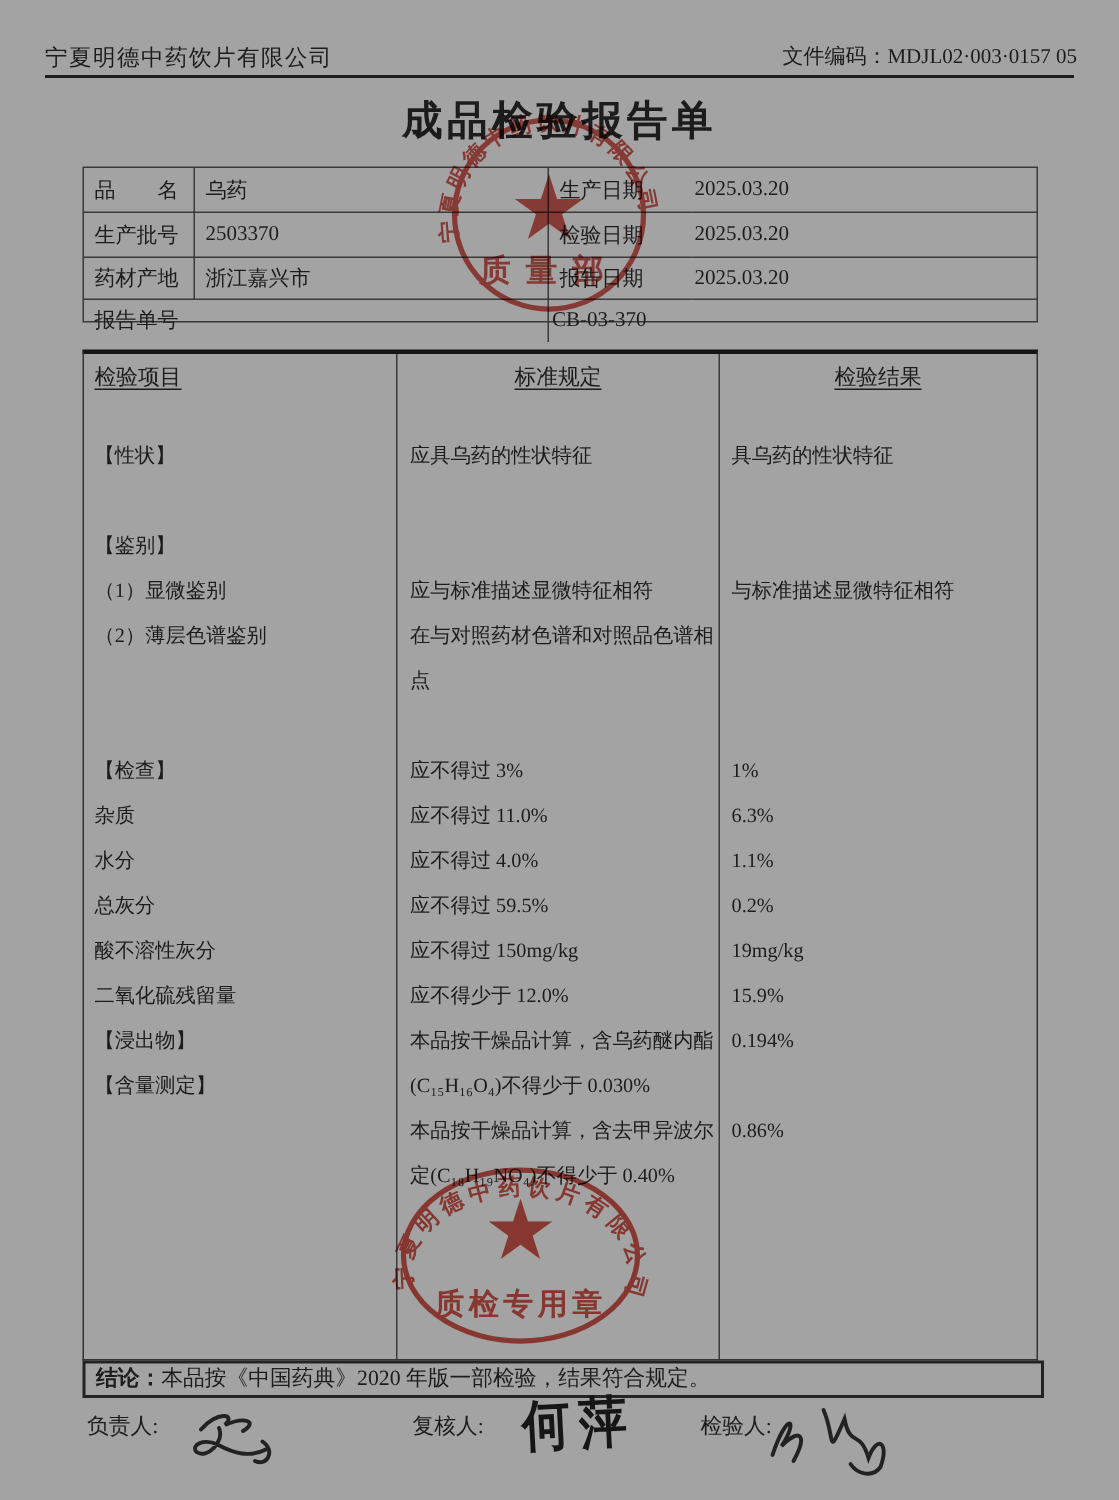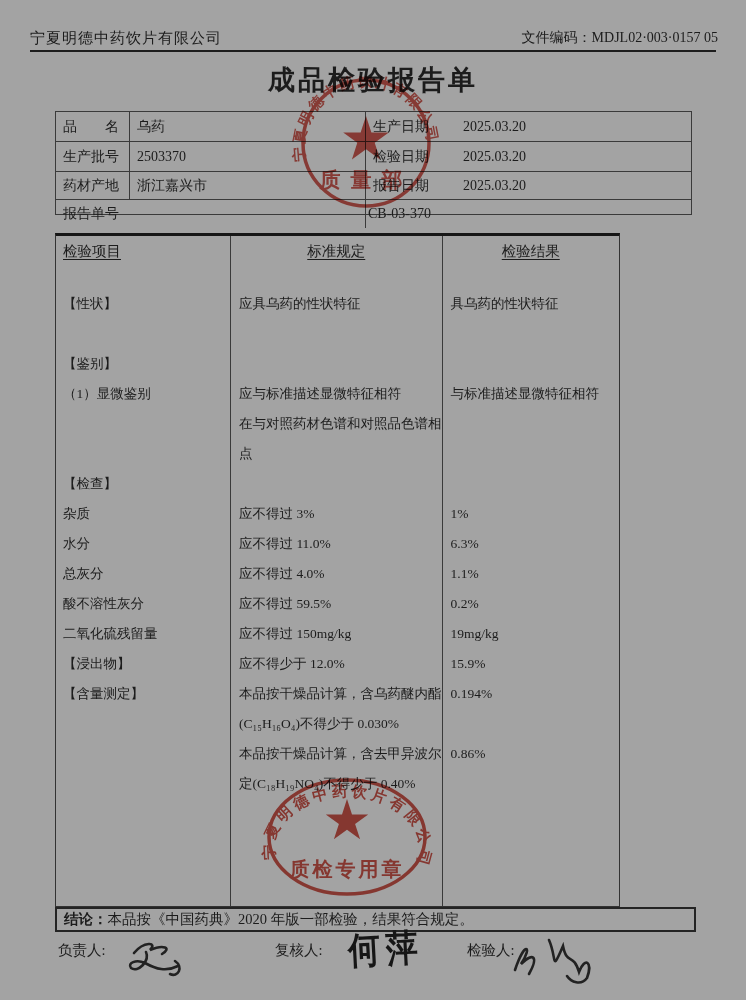--- a/index.html
+++ b/index.html
@@ -17,21 +17,21 @@
                 border:1px solid #3a3a3a; display:grid;
                 grid-template-columns:74px 236px 95px 231px;
                 grid-template-rows:30px 30px 28px 28px; font-size:14px; }
   .info-table .cell { border-bottom:1px solid #3a3a3a; display:flex; align-items:center;
                       padding-left:7px; white-space:pre; }
   .info-table .cell.no-b { border-bottom:none; }
   .info-table .cell.r { border-right:1px solid #3a3a3a; }
   .info-table .cell.span2 { grid-column:span 2; }
   .info-table .cell.val2 { padding-left:2px; }
   
-  .main-table { position:absolute; left:55px; top:233px; width:565px; height:674px;
+  .main-table { position:absolute; left:55px; top:233px; width:637px; height:674px;
                 border:1px solid #333; border-top:3px solid #161616; display:flex; }
   .mt-col { height:100%; padding-top:6px; }
   .mt-col1 { width:210px; border-right:1px solid #3a3a3a; }
   .mt-col2 { width:215px; border-right:1px solid #3a3a3a; }
   .mt-col3 { width:212px; }
   .mt-head { height:47px; font-size:14.5px; }
   .mt-col1 .mt-head { padding-left:7px; text-align:left; }
   .mt-col2 .mt-head, .mt-col3 .mt-head { text-align:center; }
   .mt-head span { text-decoration:underline; text-underline-offset:3px; }
   .ln { height:30px; line-height:30px; font-size:13.5px; white-space:pre; }
@@ -86,20 +86,21 @@
     <div class="cell span2 no-b val2">CB-03-370</div>
   </div>
 
   <div class="main-table">
     <div class="mt-col mt-col1">
       <div class="mt-head"><span>检验项目</span></div>
       <div class="ln">【性状】</div>
       <div class="ln"></div>
       <div class="ln">【鉴别】</div>
       <div class="ln">（1）显微鉴别</div>
+      <div class="ln">（2）薄层色谱鉴别</div>
       <div class="ln"></div>
       <div class="ln"></div>
       <div class="ln">【检查】</div>
       <div class="ln">杂质</div>
       <div class="ln">水分</div>
       <div class="ln">总灰分</div>
       <div class="ln">酸不溶性灰分</div>
       <div class="ln">二氧化硫残留量</div>
       <div class="ln">【浸出物】</div>
       <div class="ln">【含量测定】</div>

